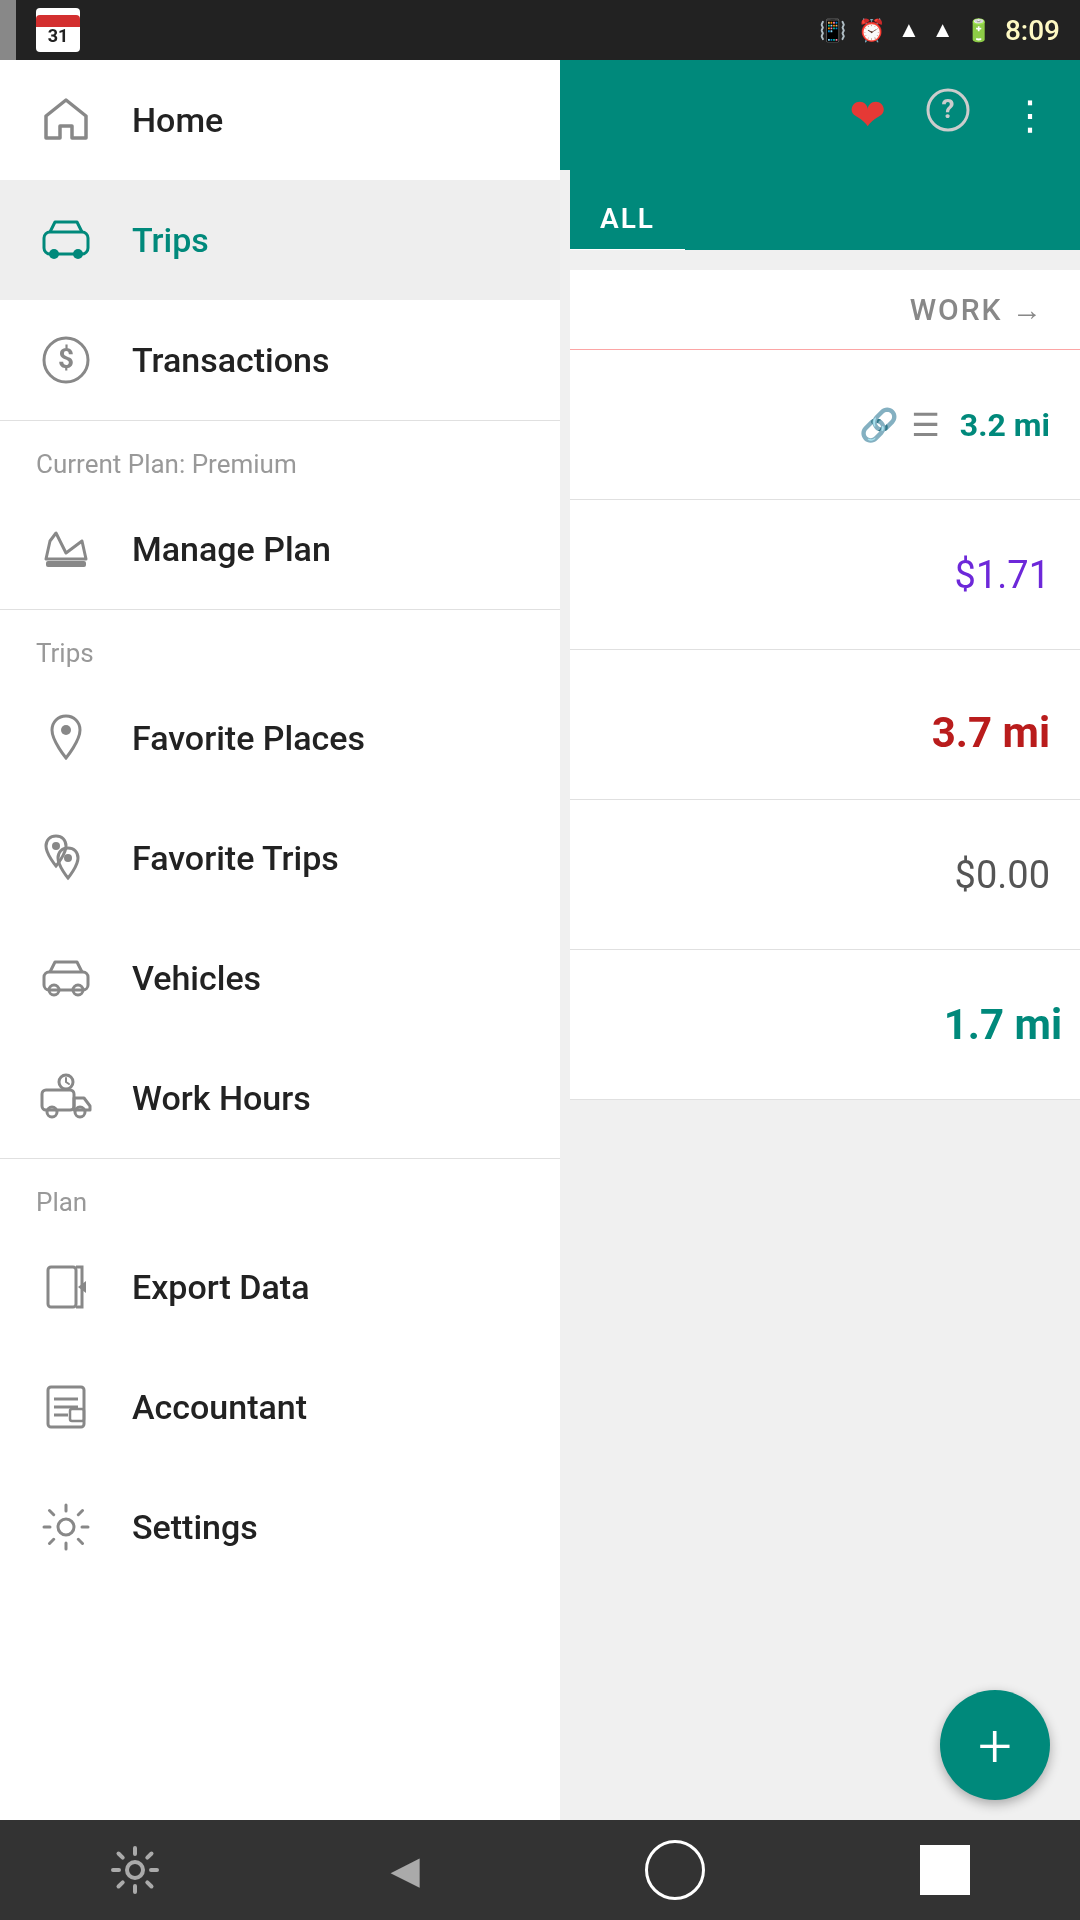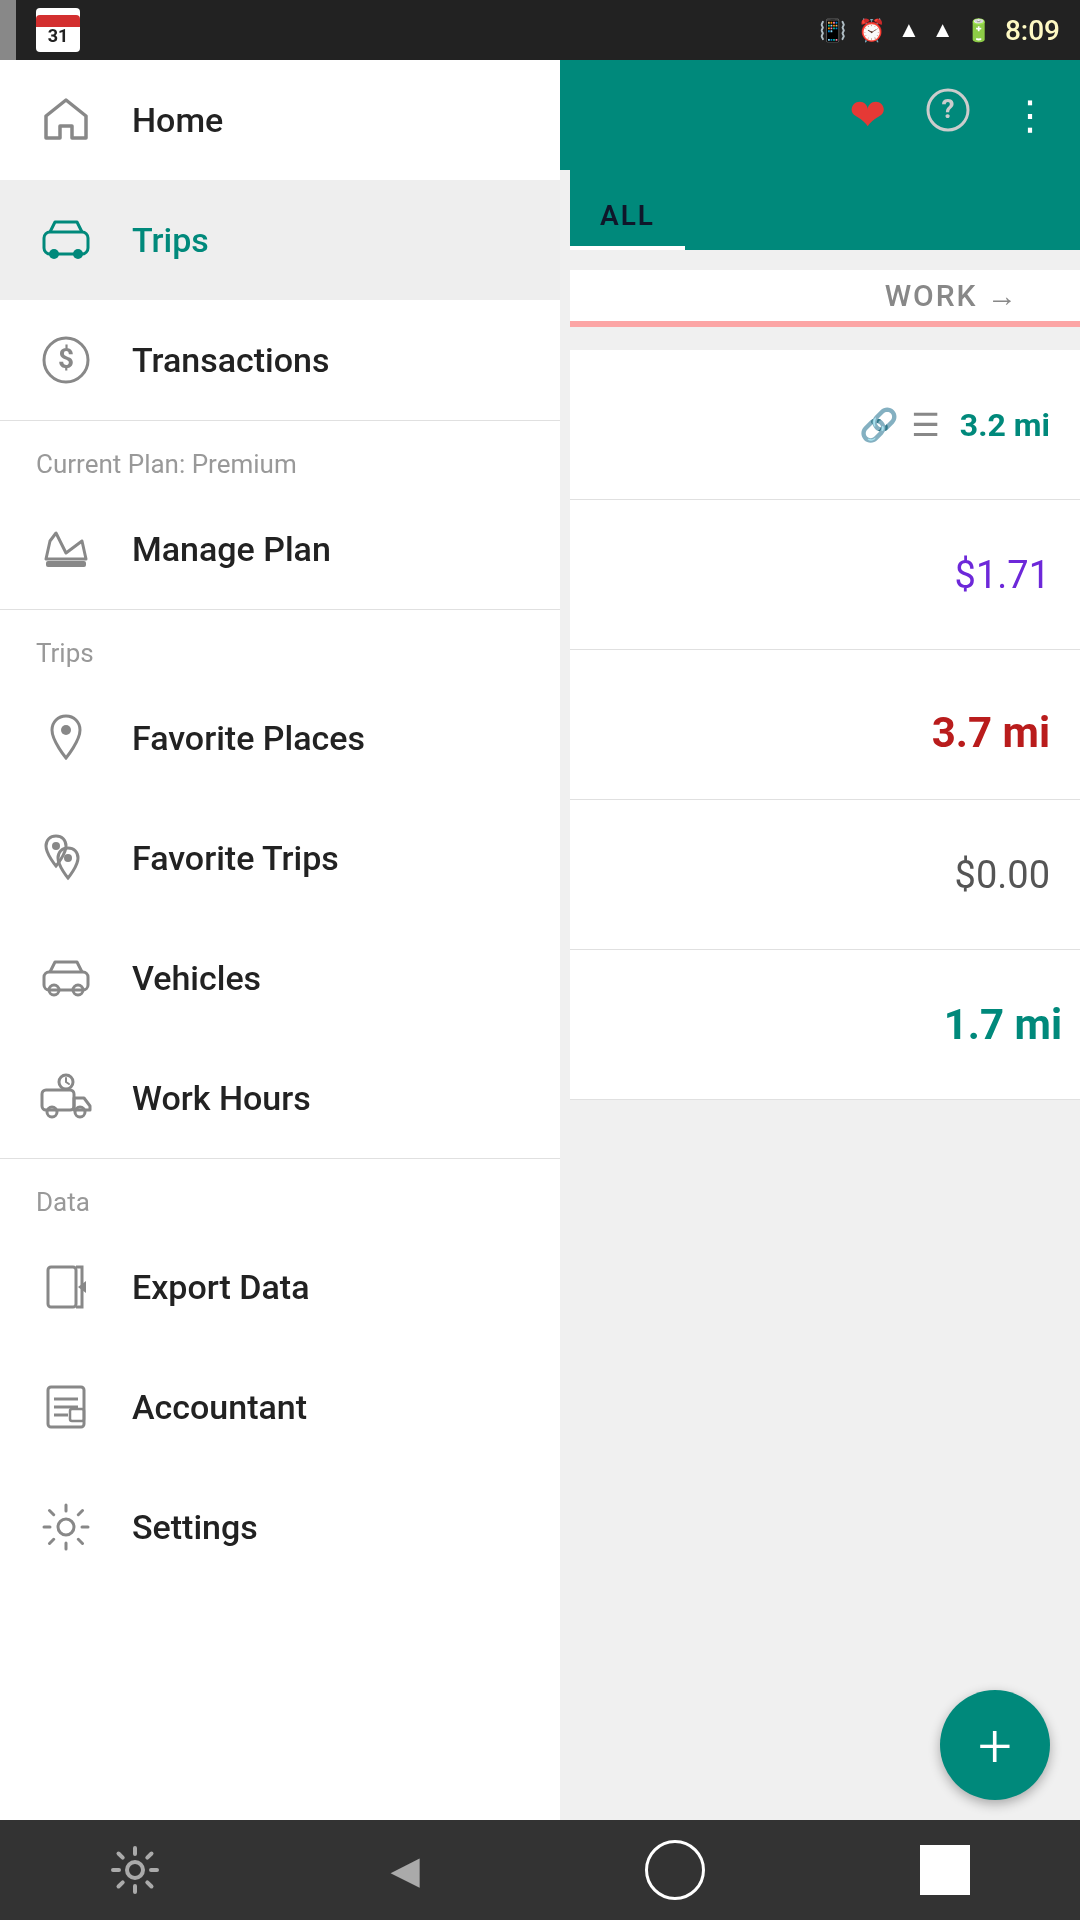--- a/index.html
+++ b/index.html
@@ -87,40 +87,40 @@
       position: absolute;
       top: 170px; left: 570px; right: 0;
       height: 80px;
       background: #00897b;
       display: flex;
       align-items: flex-end;
       z-index: 40;
     }
     .tab-item {
       padding: 0 30px 14px;
-      color: #0f172a;
+      color: #ffffff;
       font-size: 28px;
       font-weight: 600;
       letter-spacing: 2px;
-      border-bottom: 4px solid #ffffff;
+      border-bottom: 1px solid #ffffff;
       cursor: pointer;
     }
 
     
     .work-arrow {
       position: absolute;
       top: 270px; left: 570px; right: 0;
-      height: 57px;
+      height: 80px;
       background: white;
       display: flex;
       align-items: center;
       justify-content: flex-end;
-      padding: 0 61px;
+      padding: 0 36px;
       z-index: 40;
-      border-bottom: 6px solid #fca5a5;
+      border-bottom: 1px solid #fca5a5;
     }
     .work-arrow-text {
       color: #888; font-size: 30px; font-weight: 500; letter-spacing: 2px;
     }
 
     
     .trip-card {
       position: absolute;
       left: 570px; right: 0;
       background: white;
@@ -428,21 +428,21 @@
         <circle cx="40" cy="40" r="5" fill="none" stroke="#888" stroke-width="3"></circle>
         <circle cx="26" cy="10" r="7" fill="none" stroke="#888" stroke-width="3"></circle>
         <path d="M26 6v4l3 2" stroke="#888" stroke-width="2" stroke-linecap="round"></path>
       </svg>
     </div>
     <span class="drawer-label">Work Hours</span>
   </div>
 
   <div class="drawer-divider"></div>
 
-  <div class="drawer-section-header">Data</div>
+  <div class="drawer-section-header">Plan</div>
 
   <div class="drawer-item">
     <div class="drawer-icon">
       <svg viewBox="0 0 52 52" fill="none" xmlns="http://www.w3.org/2000/svg">
         <rect x="8" y="6" width="28" height="40" rx="3" fill="none" stroke="#888" stroke-width="3"></rect>
         <path d="M36 6h6v40h-6" stroke="#888" stroke-width="3"></path>
         <path d="M38 26l8-6v12l-8-6z" fill="#888"></path>
       </svg>
     </div>
     <span class="drawer-label">Export Data</span>

